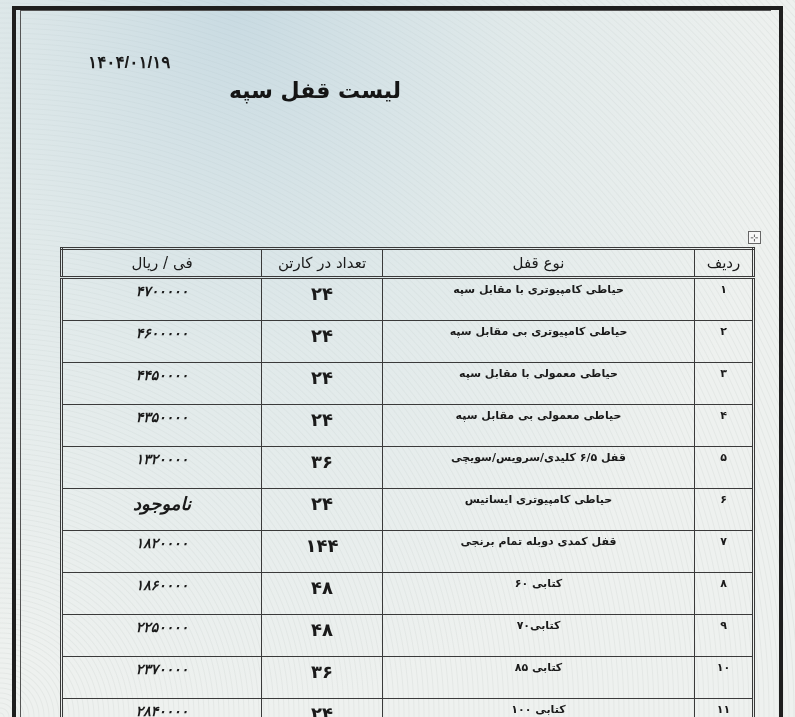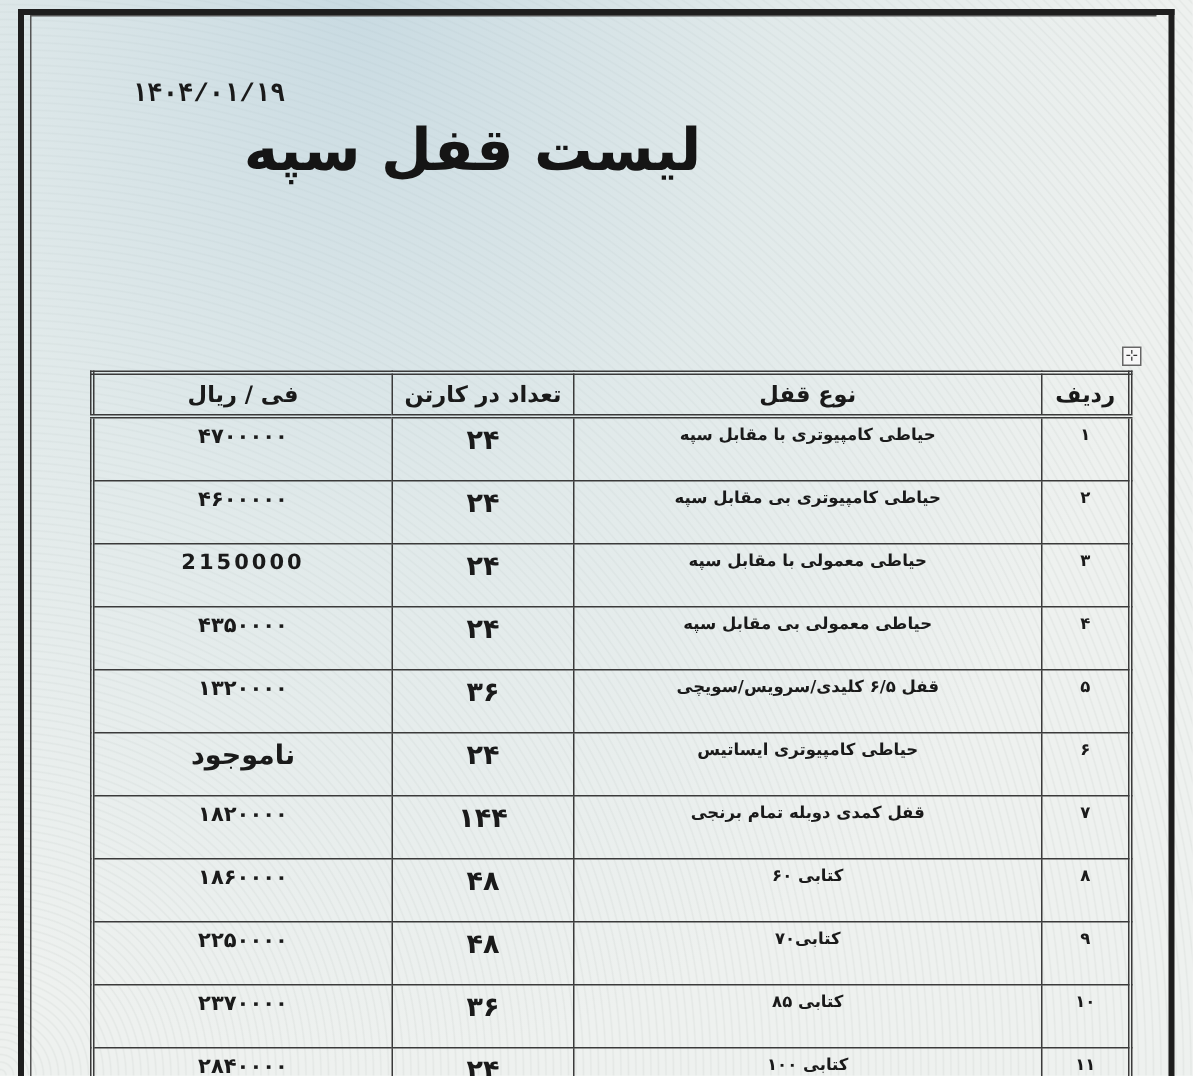--- a/index.html
+++ b/index.html
@@ -33,36 +33,36 @@
       position: absolute;
       left: 20px; top: 10px;
       width: 751px; height: 720px;
       border-top: 1px solid #555;
       border-left: 1px solid #555;
       box-sizing: border-box;
     }
     .date {
       position: absolute;
       left: 88px; top: 52px;
-      font-family: Liberation Mono, monospace;
+      font-family: Liberation Sans, sans-serif;
       font-weight: bold;
       font-size: 17px;
       color: #1a1a1a;
       letter-spacing: 1px;
       direction: ltr;
     }
     .title {
       position: absolute;
       left: 0; width: 630px;
       top: 78px;
       text-align: center;
       direction: rtl;
       font-family: "DejaVu Sans", sans-serif;
       font-weight: bold;
-      font-size: 39px;
+      font-size: 22px;
       color: #151515;
     }
     .subtitle {
       position: absolute;
       left: 0; width: 795px;
       top: 130px;
       text-align: center;
       direction: rtl;
       font-family: "DejaVu Sans", sans-serif;
       font-weight: bold;
@@ -97,37 +97,38 @@
     table.price-table td {
       border: 1px solid #3a3a3a;
       text-align: center;
       font-family: "DejaVu Sans", sans-serif;
       color: #1a1a1a;
       padding: 0;
     }
     table.price-table th {
       height: 26px;
       font-size: 15px;
-      font-weight: bold;
+      font-weight: normal;
       border-bottom: 3px double #3a3a3a;
     }
     table.price-table td {
       height: 37px;
       font-size: 11px;
       font-weight: bold;
       vertical-align: top;
       padding-top: 4px;
     }
     table.price-table td.num {
       font-size: 18px;
       letter-spacing: 1px;
     }
     table.price-table td.price {
       font-size: 14px;
       letter-spacing: 2px;
+      font-style: italic;
     }
     table.price-table td.price.unavailable {
       letter-spacing: 0;
       font-size: 18px;
     }
     table.price-table td.row-no {
       font-size: 11px;
     }
     col.c-no { width: 59px; }
     col.c-type { width: 312px; }
@@ -172,21 +173,21 @@
         <tr>
           <td class="row-no">۲</td>
           <td>حیاطی کامپیوتری بی مقابل سپه</td>
           <td class="num">۲۴</td>
           <td class="price">۴۶۰۰۰۰۰</td>
         </tr>
         <tr>
           <td class="row-no">۳</td>
           <td>حیاطی معمولی با مقابل سپه</td>
           <td class="num">۲۴</td>
-          <td class="price">2150000</td>
+          <td class="price">۴۴۵۰۰۰۰</td>
         </tr>
         <tr>
           <td class="row-no">۴</td>
           <td>حیاطی معمولی بی مقابل سپه</td>
           <td class="num">۲۴</td>
           <td class="price">۴۳۵۰۰۰۰</td>
         </tr>
         <tr>
           <td class="row-no">۵</td>
           <td>قفل ۶/۵ کلیدی/سرویس/سویچی</td>

